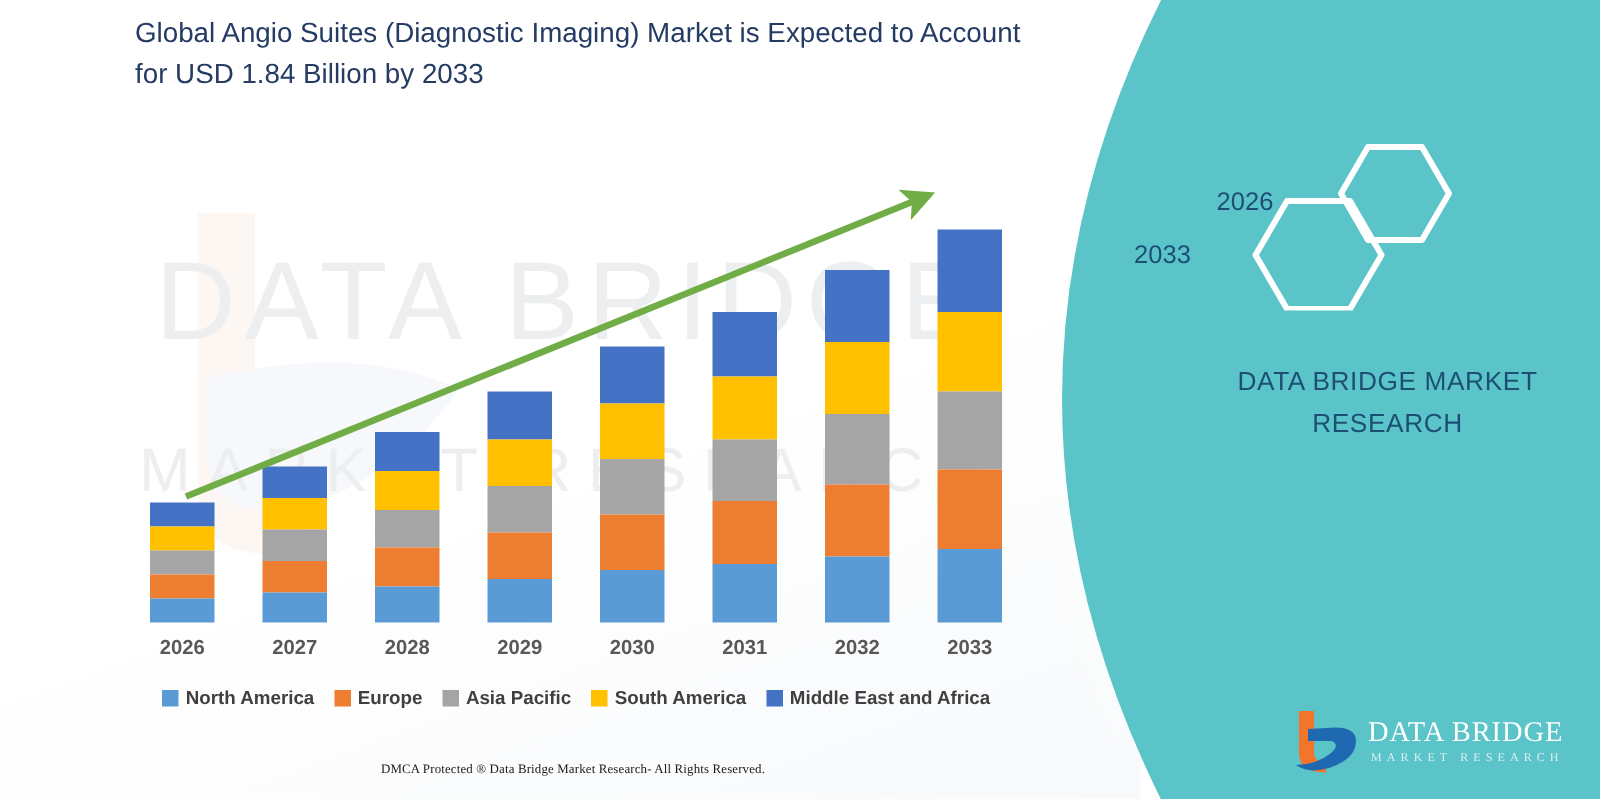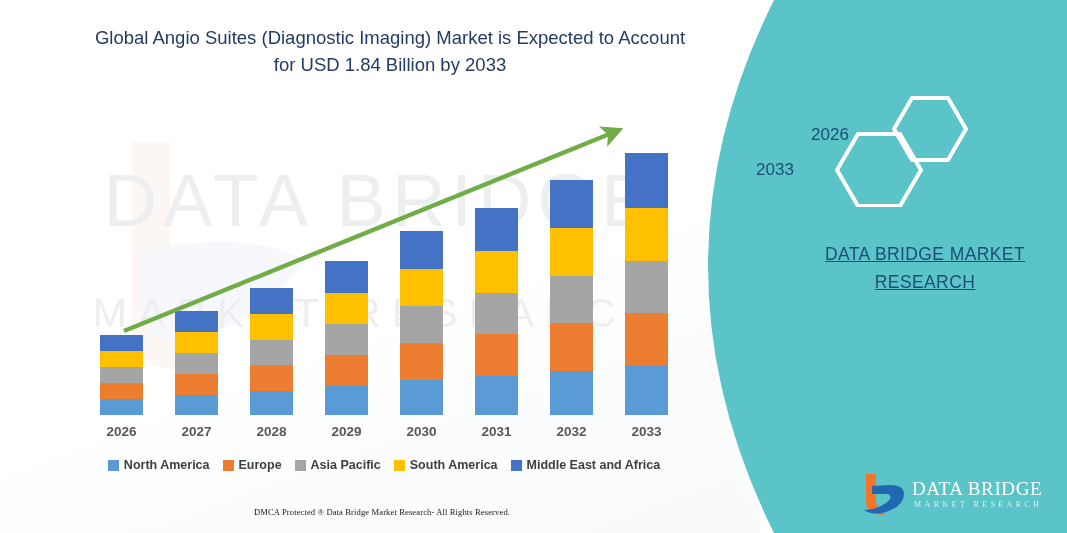--- a/index.html
+++ b/index.html
@@ -47,23 +47,22 @@
   #wm-logo {
     position: absolute;
     left: 92px; top: 12px;
     width: 240px; height: 250px;
     opacity: .5;
   }
 
   
   #chart-title {
     position: absolute;
-    left: 90px; top: 24px;
+    left: 90px; top: 8px;
     width: 600px;
-    text-align: center;
     font-size: 18.5px;
     line-height: 27px;
     color: #243b63;
     font-weight: 400;
   }
 
   
   #plot {
     position: absolute;
     left: 84px; top: 100px;
@@ -179,21 +178,20 @@
   #hex-2033-label { left: 45px;  top: 160px; width: 60px; }
   #brand-text {
     position: absolute;
     left: 95px; top: 240px;
     width: 260px;
     text-align: center;
     color: #1d4f75;
     font-size: 17.5px;
     line-height: 28px;
     letter-spacing: .4px;
-    text-decoration: underline;
   }
   #logo {
     position: absolute;
     left: 860px; top: 472px;
     width: 180px; height: 48px;
   }
   #logo-main {
     position: absolute;
     left: 52px; top: 6px;
     color: #ffffff;

